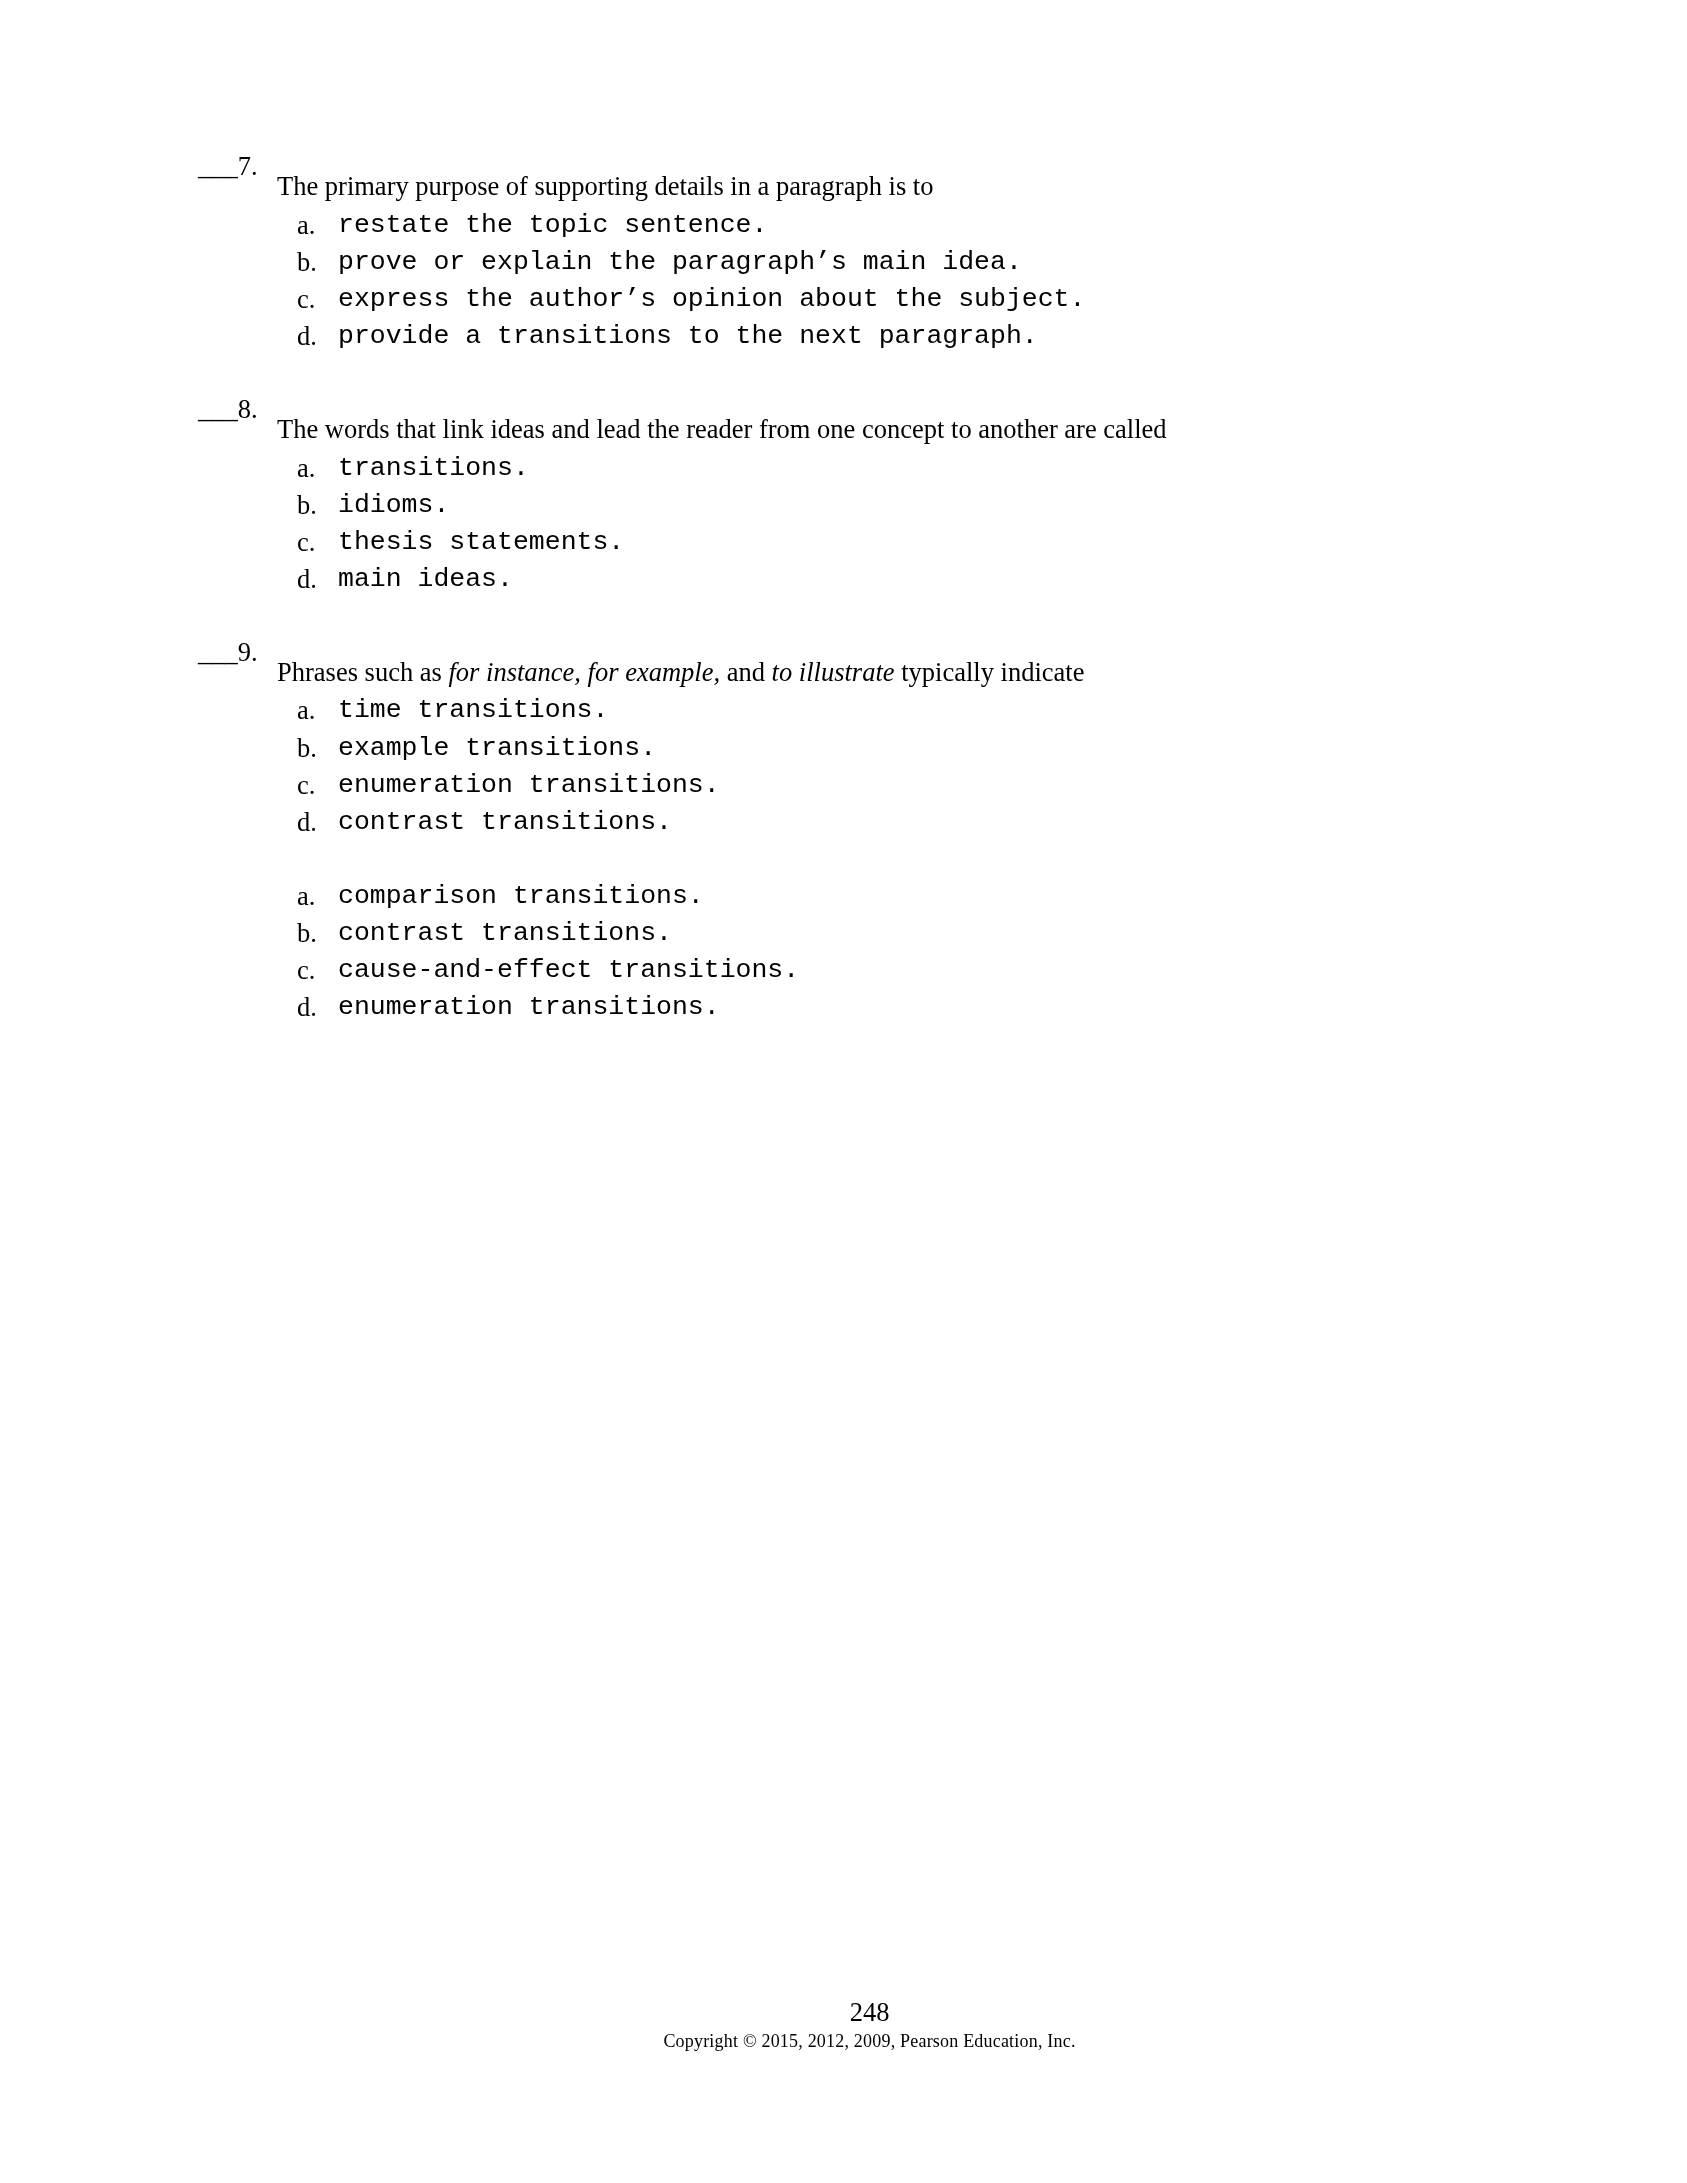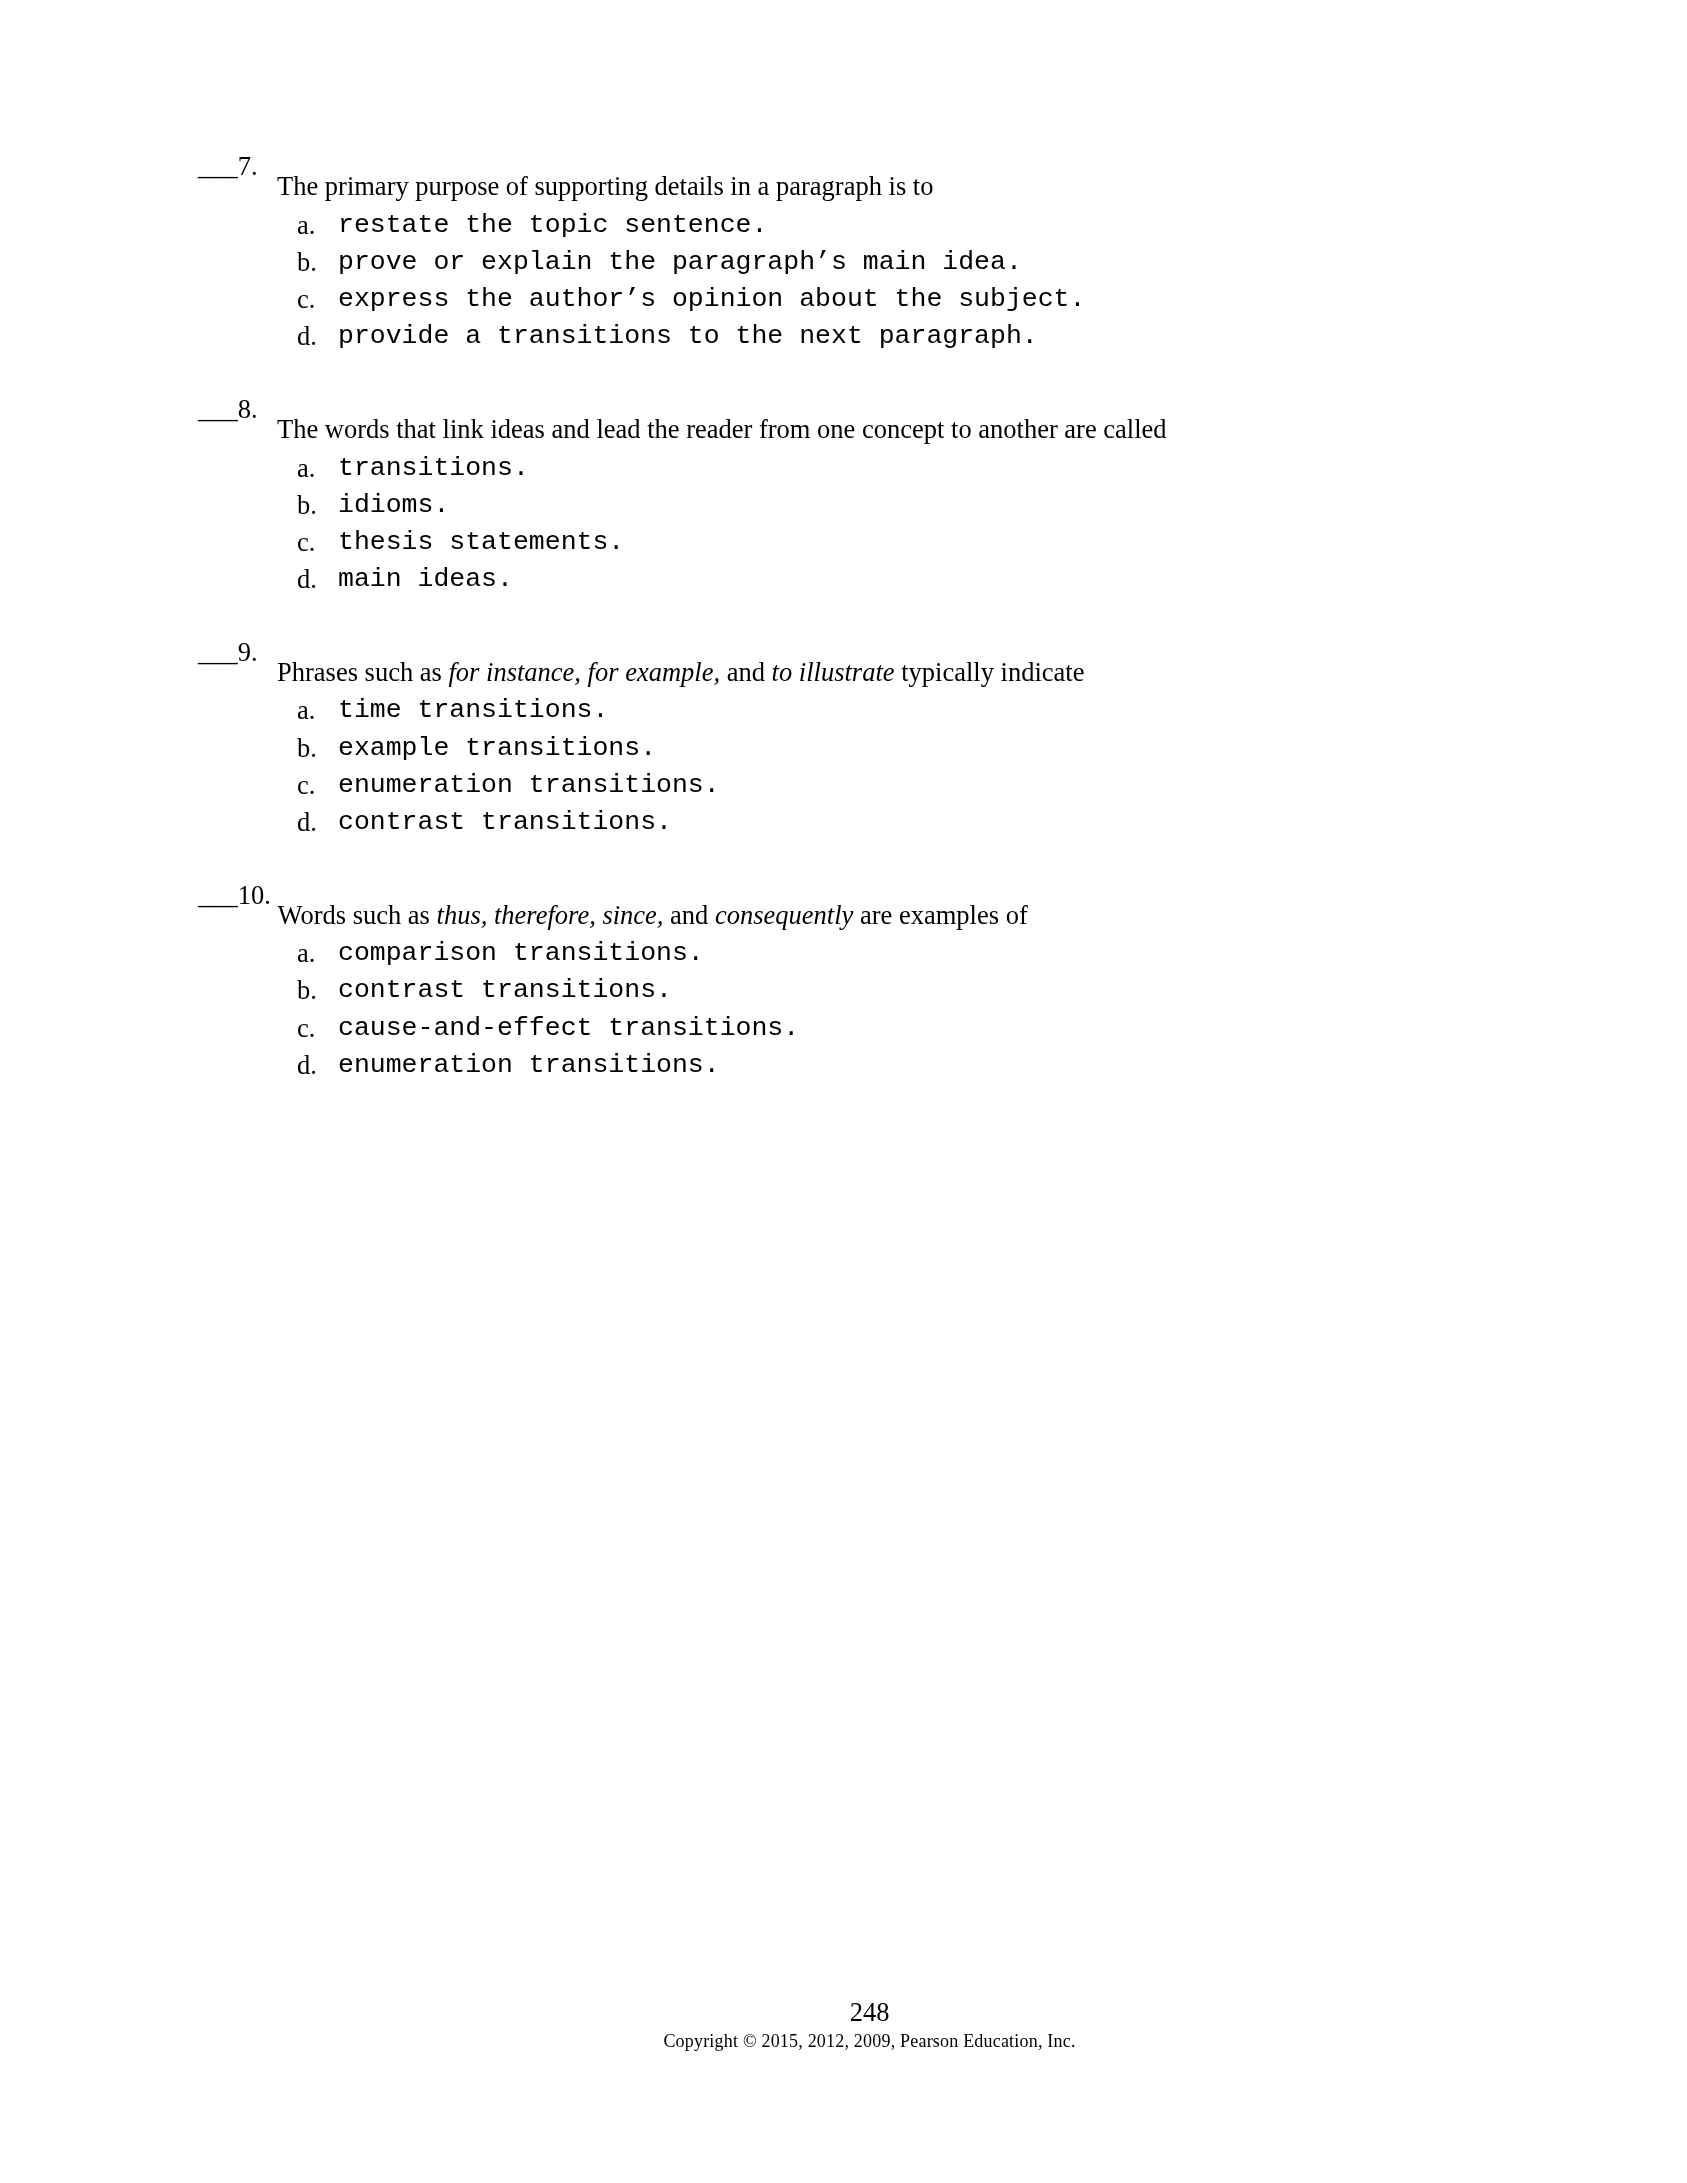--- a/index.html
+++ b/index.html
@@ -188,24 +188,20 @@
           <span class="option-text">enumeration transitions.</span>
         </div>
         <div class="option">
           <span class="option-letter">d.</span>
           <span class="option-text">contrast transitions.</span>
         </div>
       </div>
     </div>
 
     <div class="question-block">
-      <div class="stem">
-        <span class="stem-label"><span class="blank">___</span><span class="qnum">10.</span>&nbsp;</span>
-        <span class="stem-text"><span>Words such as </span><i>thus, therefore, since,</i><span> and </span><i>consequently</i><span> are examples of</span></span>
-      </div>
       <div class="options">
         <div class="option">
           <span class="option-letter">a.</span>
           <span class="option-text">comparison transitions.</span>
         </div>
         <div class="option">
           <span class="option-letter">b.</span>
           <span class="option-text">contrast transitions.</span>
         </div>
         <div class="option">

